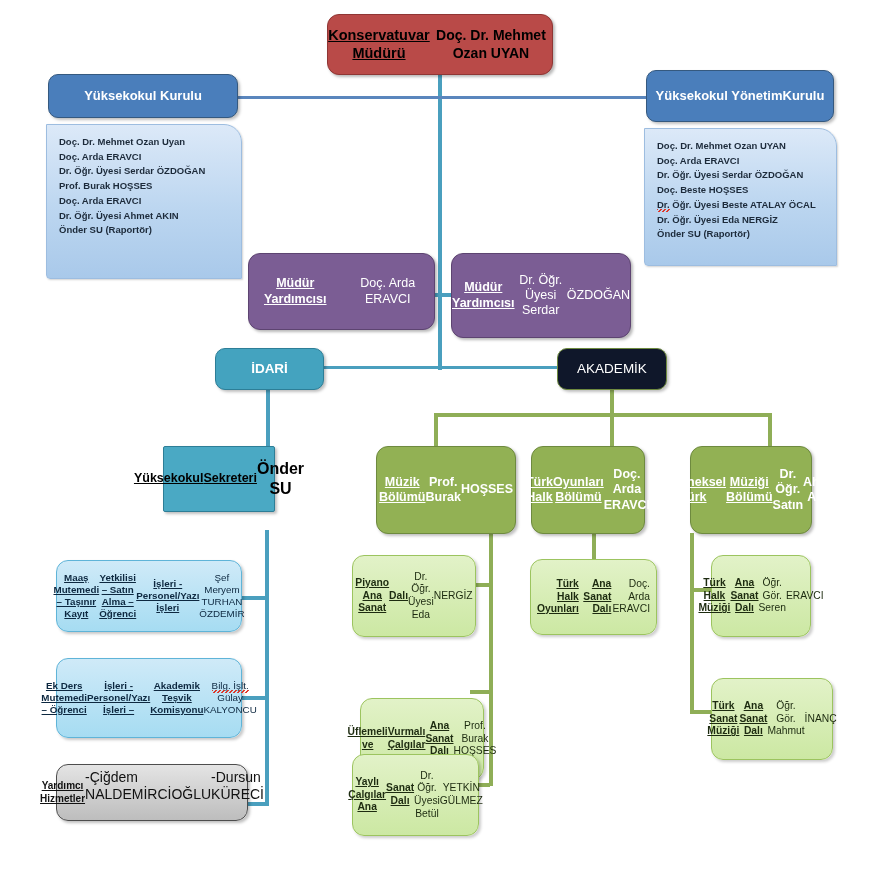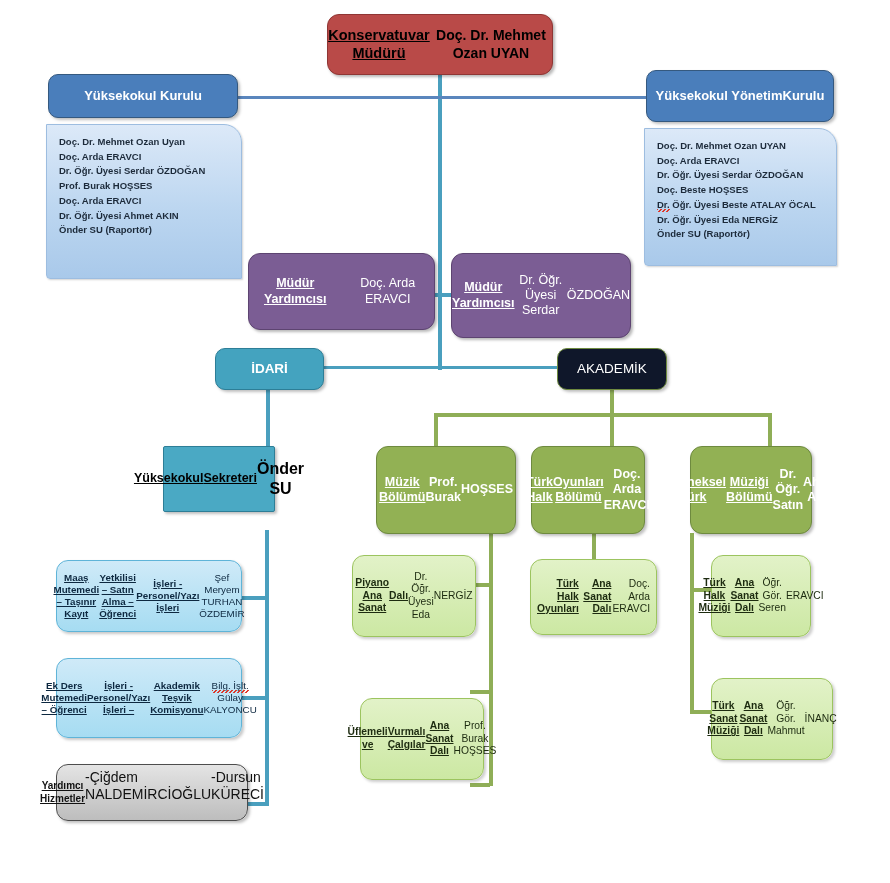--- a/index.html
+++ b/index.html
@@ -318,20 +318,26 @@
     <div class="t2">NERGİZ</div>
   </div>
 
   <div class="node lgreen" style="left:360px;top:651px;width:124px;height:82px;margin-top:47px;">
     <div class="t1">Üflemeli ve</div>
     <div class="t1">Vurmalı Çalgılar</div>
     <div class="t1">Ana Sanat Dalı</div>
     <div class="t2">Prof. Burak HOŞSES</div>
   </div>
 
+  <div class="node lgreen" style="left:352px;top:754px;width:127px;height:82px;">
+    <div class="t1">Yaylı Çalgılar Ana</div>
+    <div class="t1">Sanat Dalı</div>
+    <div class="t2">Dr. Öğr. Üyesi Betül</div>
+    <div class="t2">YETKİN GÜLMEZ</div>
+  </div>
 
   <div class="node lgreen" style="left:530px;top:559px;width:127px;height:76px;text-align:right;">
     <div class="t1">Türk Halk Oyunları</div>
     <div class="t1">Ana Sanat Dalı</div>
     <div class="t2">Doç.  Arda ERAVCI</div>
   </div>
 
   <div class="node lgreen" style="left:711px;top:555px;width:100px;height:82px;">
     <div class="t1">Türk Halk Müziği</div>
     <div class="t1">Ana Sanat Dalı</div>

